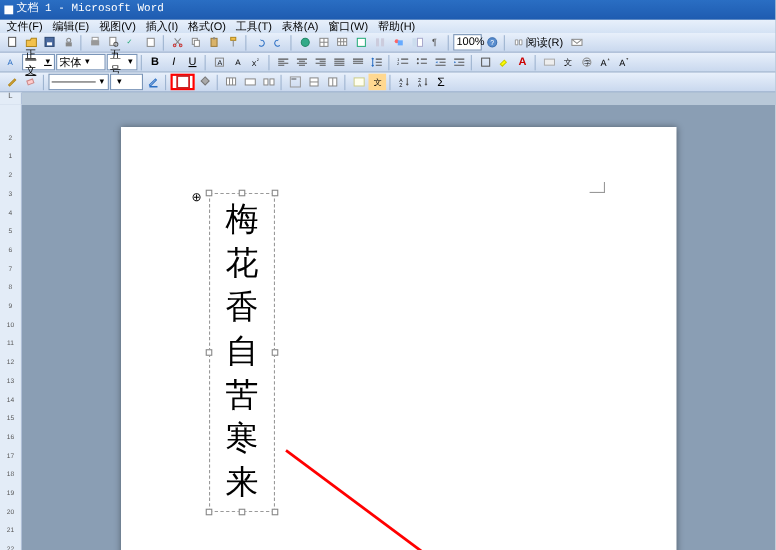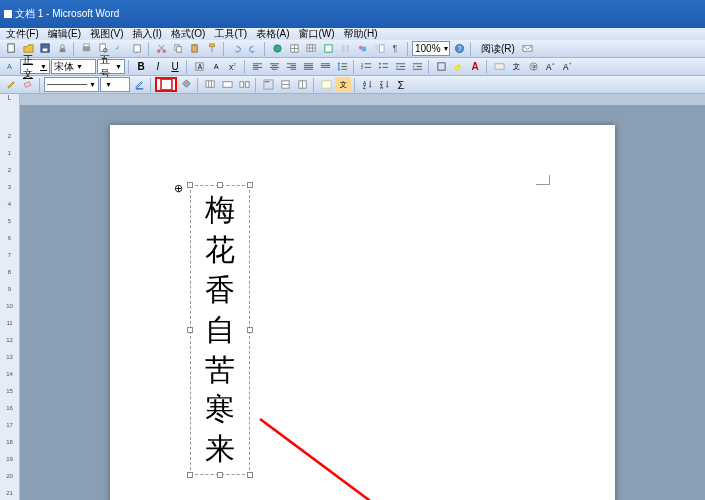--- a/index.html
+++ b/index.html
@@ -1,26 +1,26 @@
 <!DOCTYPE html>
 <html><head>
 <meta charset="utf-8">
 <style>
 * { margin: 0; padding: 0; box-sizing: border-box; }
 body { font-family: "SimSun", "Microsoft YaHei", Arial, sans-serif; font-size: 11px; background: #b8c8d8; width: 705px; height: 500px; overflow: hidden; position: relative; }
-.titlebar { background: linear-gradient(180deg, #2a6ec3 0%, #1e5bb0 100%); height: 28px; color: #fff; font-size: 10px; padding-left: 4px; line-height: 10px; display: flex; align-items: center; gap: 3px; }
+.titlebar { background: linear-gradient(180deg, #2a6ec3 0%, #1e5bb0 100%); height: 18px; color: #fff; font-size: 10px; padding-left: 4px; line-height: 10px; display: flex; align-items: center; gap: 3px; font-family: Liberation Mono, monospace; }
 .titlebar .icn { display: inline-block; width: 8px; height: 8px; background: #fff; }
 .menubar { background: linear-gradient(180deg, #e8f0fb 0%, #d4e2f4 100%); height: 12px; padding-left: 6px; color: #000; display: flex; gap: 9px; align-items: center; font-size: 10px; }
 .menubar span { cursor: default; white-space: nowrap; }
 .toolbar { background: linear-gradient(180deg, #e8f0fb 0%, #c9d8ee 100%); height: 18px; border-bottom: 1px solid #a0b4d0; display: flex; align-items: center; padding: 0 3px; gap: 1px; }
 .tb-btn { width: 16px; height: 15px; border: 1px solid transparent; display: inline-flex; align-items: center; justify-content: center; cursor: default; }
 .tb-sep { width: 2px; height: 14px; border-left: 1px solid #9eb4d0; margin: 0 2px; }
 .tb-dd { height: 15px; background: #fff; border: 1px solid #7a95b8; font-size: 10px; padding: 0 2px; display: inline-flex; align-items: center; }
 .tb-dd .arrow { margin-left: 2px; font-size: 7px; color: #000; }
-.zoombox { width: 38px; }
+.zoombox { width: 26px; }
 .fontbox { width: 45px; }
 .stylebox { width: 30px; text-decoration: underline; }
 .sizebox { width: 28px; }
 .highlighted { border: 2px solid #f00 !important; background: #fff; }
 .ruler-h { background: #e3ecf7; height: 11px; border-bottom: 1px solid #b0c0d8; position: relative; margin-left: 20px; overflow: hidden; font-size: 6px; color: #555; }
 .workspace { display: flex; height: 429px; }
 .ruler-v { width: 20px; background: #e3ecf7; border-right: 1px solid #b0c0d8; position: relative; font-size: 6px; color: #555; }
 .ruler-v .vtick { position: absolute; left: 50%; transform: translateX(-50%); }
 .doc-area { flex: 1; background: #8a9eb4; overflow: auto; position: relative; display: flex; justify-content: center; padding-top: 20px; }
 .page { width: 505px; height: 600px; background: #fff; box-shadow: 0 0 6px rgba(0,0,0,.4); position: relative; }
@@ -197,21 +197,21 @@
       <span>100%</span>
       <span class="arrow">▼</span>
     </span>
   <span class="tb-btn">
       <svg class="icon-svg" viewBox="0 0 12 12">
         <circle cx="6" cy="6" r="4.5" fill="#5a8ecf" stroke="#3a6eaf"></circle>
         <text x="4" y="9" font-size="7" fill="#fff">?</text>
       </svg>
     </span>
   <span class="tb-sep"></span>
-  <span class="tb-btn" style="width:auto;padding:0 3px;flex-direction:column;">
+  <span class="tb-btn" style="width:auto;padding:0 3px;">
       <svg class="icon-svg" viewBox="0 0 12 12" style="width:9px;">
         <path d="M2 3h3v6H2zM7 3h3v6H7z" fill="#fff" stroke="#888"></path>
       </svg>
       <span style="font-size:10px;margin-left:2px;">阅读(R)</span>
     </span>
   <span class="tb-btn">
       <svg class="icon-svg" viewBox="0 0 12 12">
         <rect x="1" y="3" width="10" height="6" fill="#fff" stroke="#888"></rect>
         <path d="M1 3l5 4 5-4" fill="none" stroke="#888"></path>
       </svg>

